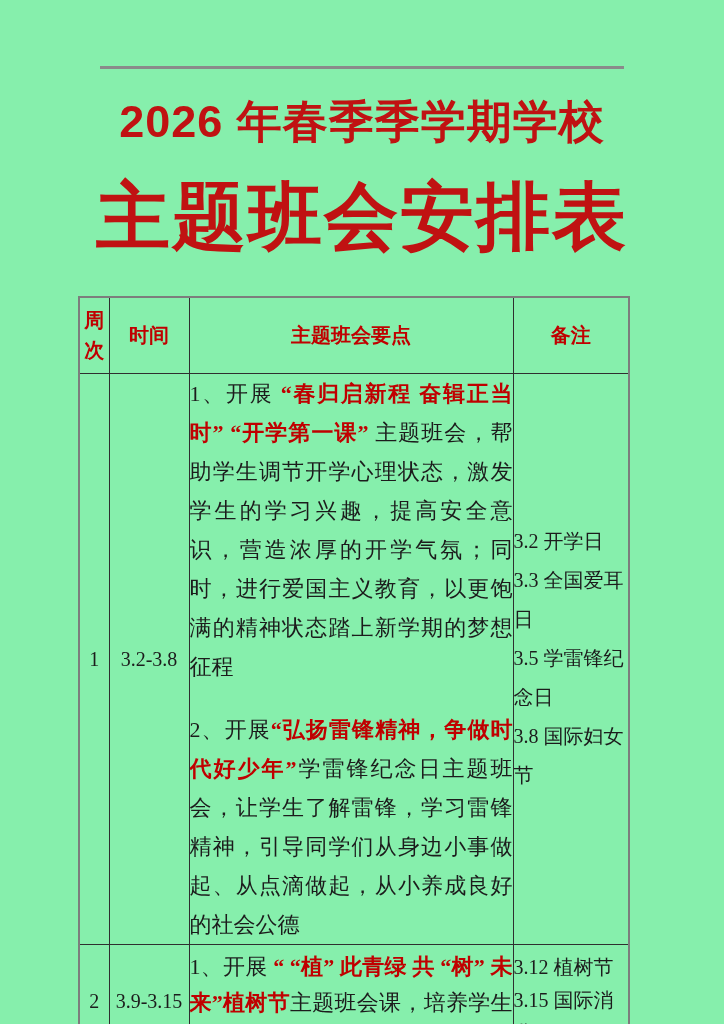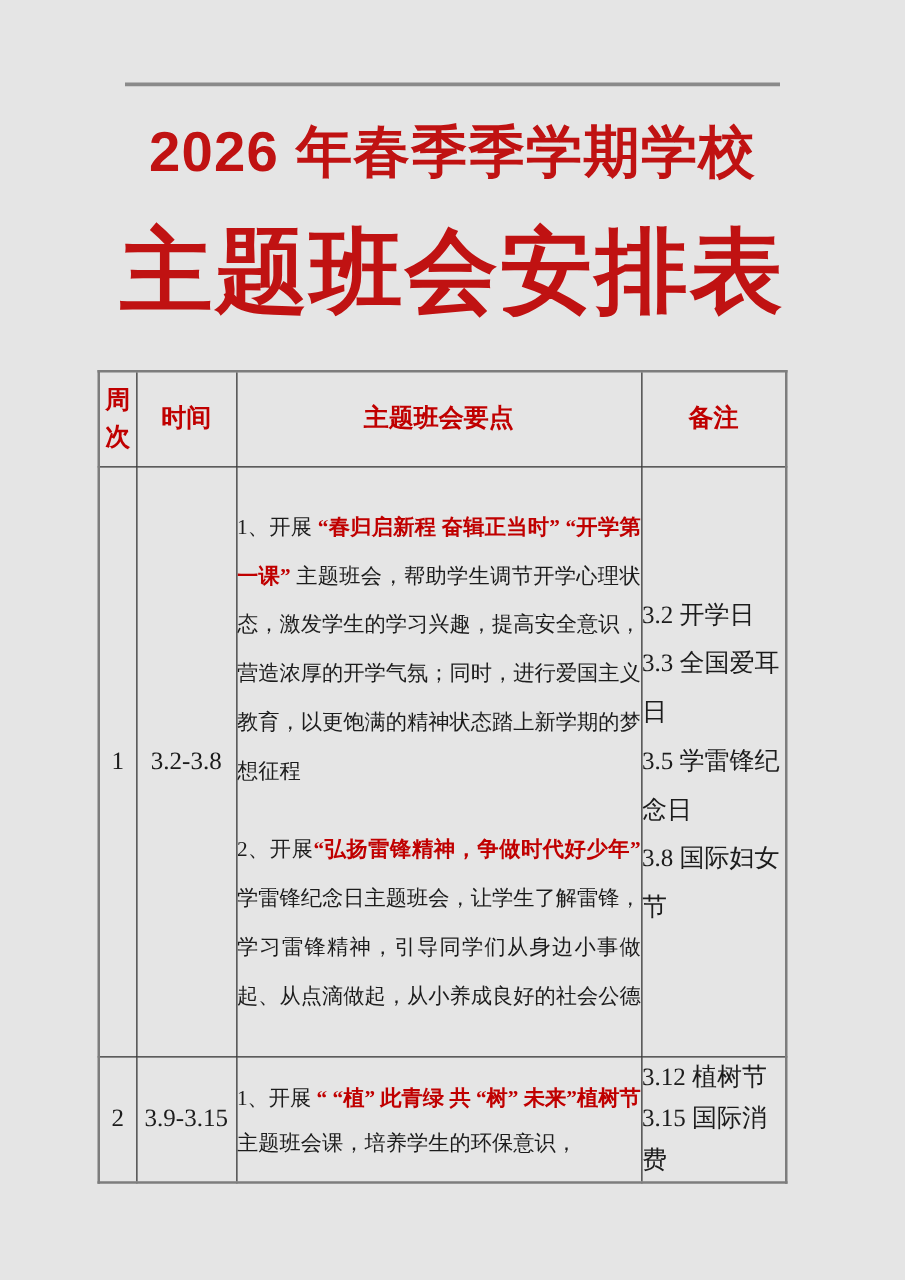--- a/index.html
+++ b/index.html
@@ -4,21 +4,21 @@
 <style>
   html, body {
     margin: 0;
     padding: 0;
     background: #ffffff;
   }
   .page {
     position: relative;
     width: 724px;
     height: 1024px;
-    background: #e5e5e5;
+    background: #86efac;
     overflow: hidden;
     font-family: "Liberation Serif", "DejaVu Serif", serif;
     color: #1c1c1c;
   }
   .header-rule {
     position: absolute;
     left: 100px;
     top: 66px;
     width: 524px;
     height: 3px;
@@ -84,21 +84,21 @@
   tr.data-row-2 { height: 72px; }
 
   td.week-cell, td.time-cell {
     text-align: center;
     font-size: 20px;
     line-height: 26px;
   }
   td.topic-cell {
     vertical-align: top;
     padding: 8px 10px 4px 10px;
-    font-size: 17px;
+    font-size: 22px;
     line-height: 39px;
     text-align: justify;
   }
   td.topic-cell p {
     margin: 0 0 24px 0;
   }
   td.topic-cell p:last-child { margin-bottom: 0; }
   tr.data-row-2 td.topic-cell {
     padding-top: 4px;
     line-height: 36px;

